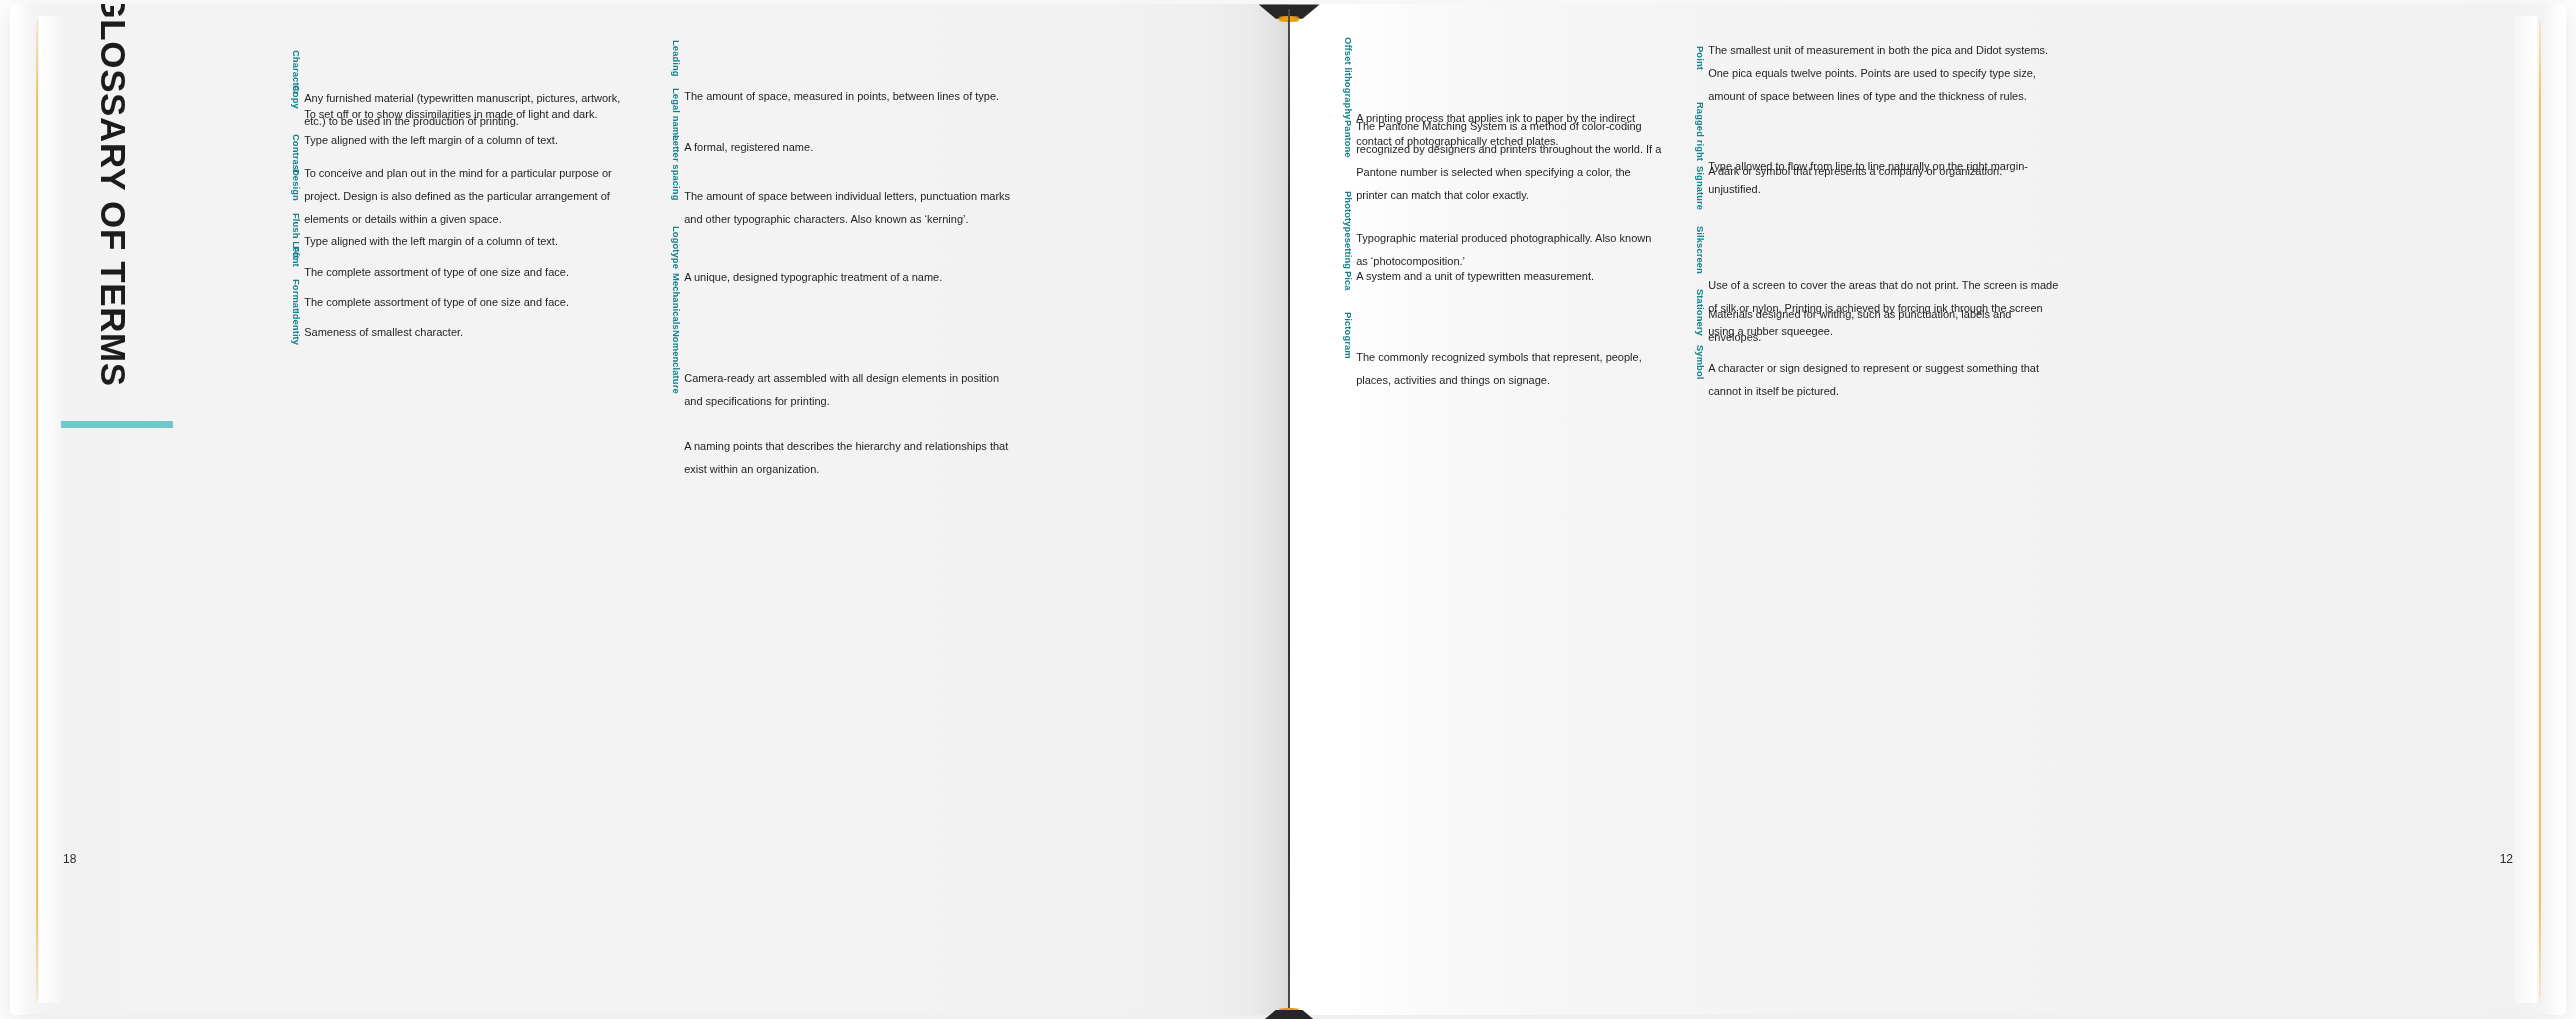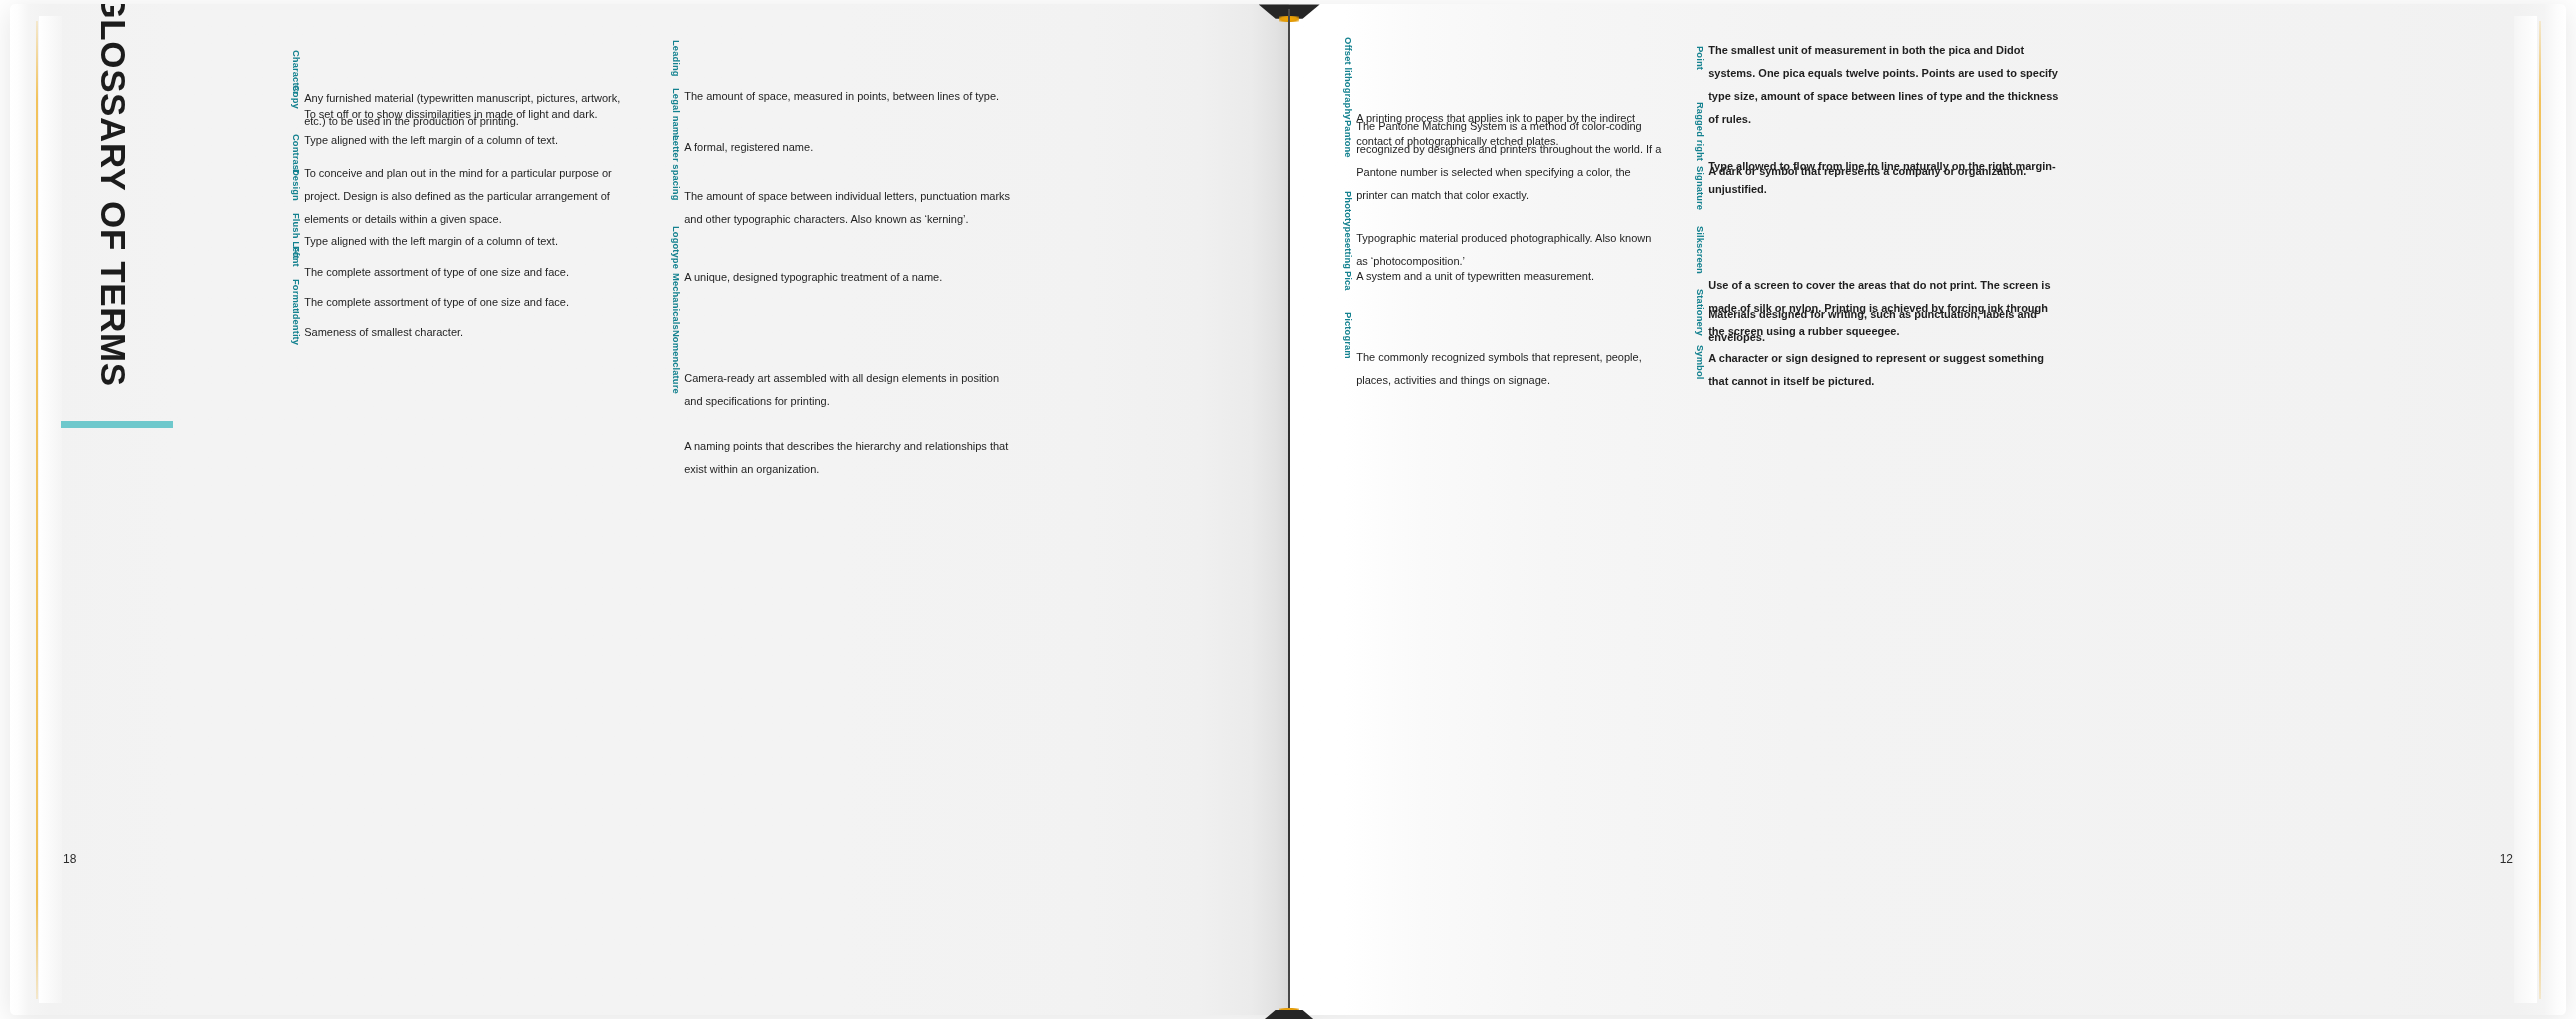--- a/index.html
+++ b/index.html
@@ -171,21 +171,21 @@
   .definition {
     position:absolute;
     left:13.2px;
     width:330px;
     font-size:11px;
     line-height:23px;
     color:#1e1e1e;
     font-weight:400;
   }
   .col-3 .definition { width:308px; }
-  .col-4 .definition { width:358px;font-weight:bold; }
+  .col-4 .definition { width:358px; }
 
   
   .folio {
     position:absolute;
     bottom:149px;
     font-size:12px;
     color:#2b2b2b;
     z-index:4;
   }
   #folio-left  { left:53px; }
@@ -331,21 +331,21 @@
         <div class="entry" style="top:222px">
           <span class="term">Silkscreen</span>
           <div class="definition" style="top:48px">Use of a screen to cover the areas that do not print. The screen is made of silk or nylon. Printing is achieved by forcing ink through the screen using a rubber squeegee.</div>
         </div>
         <div class="entry" style="top:285px">
           <span class="term">Stationery</span>
           <div class="definition" style="top:13.2px">Materials designed for writing, such as punctuation, labels and envelopes.</div>
         </div>
         <div class="entry" style="top:341px">
           <span class="term">Symbol</span>
-          <div class="definition" style="top:2px">A character or sign designed to represent or suggest something that cannot in itself be pictured.</div>
+          <div class="definition" style="top:12px">A character or sign designed to represent or suggest something that cannot in itself be pictured.</div>
         </div>
       </div>
 
       <div class="folio" id="folio-right">12</div>
     </div>
 
     <div id="spine">
       <div class="spine-cap spine-cap-top"></div>
       <div class="spine-gold spine-gold-top"></div>
       <div class="spine-line"></div>

